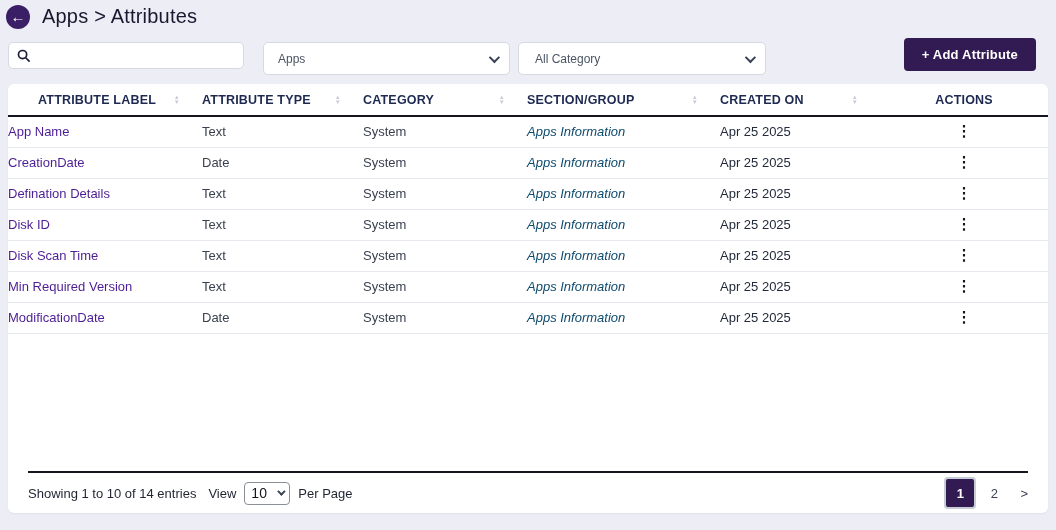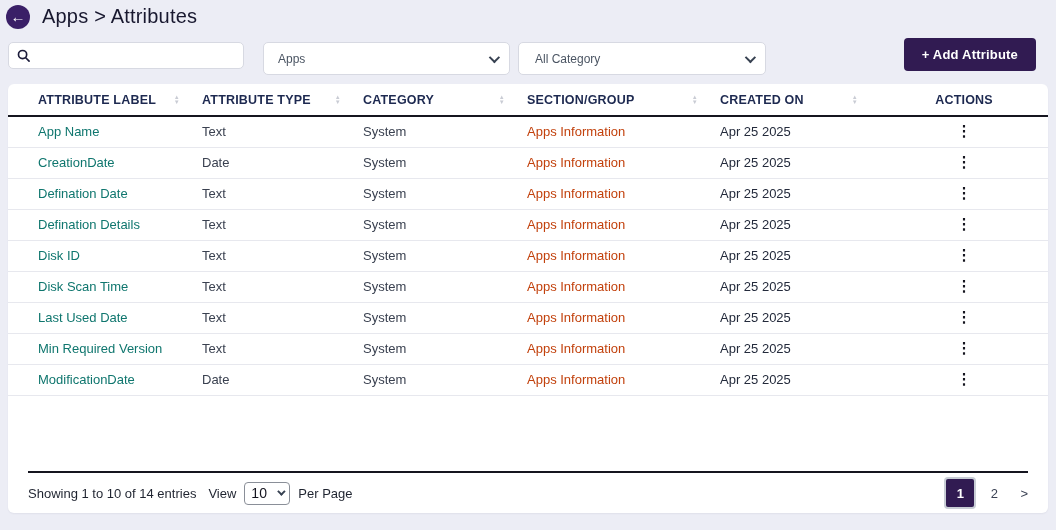--- a/index.html
+++ b/index.html
@@ -128,22 +128,22 @@
     line-height: 5px;
     user-select: none;
   }
   tbody td {
     height: 31px;
     border-bottom: 1px solid #e7e8ee;
     font-size: 13px;
     color: #3a4150;
     vertical-align: middle;
   }
-  tbody td.cell-label { padding-left: 30px; color: #0f766e; }
-  tbody td.cell-section { color: #c2410c; }
+  tbody td.cell-label { color: #4c1d95; }
+  tbody td.cell-section { color: #0c4a6e; font-style: italic; }
   tbody td.cell-created { color: #232a3b; }
   tbody td.cell-actions { text-align: center; }
   .kebab {
     font-size: 15px;
     font-weight: bold;
     color: #15151f;
     cursor: pointer;
     display: inline-block;
     line-height: 14px;
   }
@@ -292,53 +292,37 @@
         </tr>
         <tr>
           <td class="cell-label">CreationDate</td>
           <td class="cell-type">Date</td>
           <td class="cell-category">System</td>
           <td class="cell-section">Apps Information</td>
           <td class="cell-created">Apr 25 2025</td>
           <td class="cell-actions"><span class="kebab">⋮</span></td>
         </tr>
         <tr>
-          <td class="cell-label">Defination Date</td>
-          <td class="cell-type">Text</td>
-          <td class="cell-category">System</td>
-          <td class="cell-section">Apps Information</td>
-          <td class="cell-created">Apr 25 2025</td>
-          <td class="cell-actions"><span class="kebab">⋮</span></td>
-        </tr>
-        <tr>
           <td class="cell-label">Defination Details</td>
           <td class="cell-type">Text</td>
           <td class="cell-category">System</td>
           <td class="cell-section">Apps Information</td>
           <td class="cell-created">Apr 25 2025</td>
           <td class="cell-actions"><span class="kebab">⋮</span></td>
         </tr>
         <tr>
           <td class="cell-label">Disk ID</td>
           <td class="cell-type">Text</td>
           <td class="cell-category">System</td>
           <td class="cell-section">Apps Information</td>
           <td class="cell-created">Apr 25 2025</td>
           <td class="cell-actions"><span class="kebab">⋮</span></td>
         </tr>
         <tr>
           <td class="cell-label">Disk Scan Time</td>
-          <td class="cell-type">Text</td>
-          <td class="cell-category">System</td>
-          <td class="cell-section">Apps Information</td>
-          <td class="cell-created">Apr 25 2025</td>
-          <td class="cell-actions"><span class="kebab">⋮</span></td>
-        </tr>
-        <tr>
-          <td class="cell-label">Last Used Date</td>
           <td class="cell-type">Text</td>
           <td class="cell-category">System</td>
           <td class="cell-section">Apps Information</td>
           <td class="cell-created">Apr 25 2025</td>
           <td class="cell-actions"><span class="kebab">⋮</span></td>
         </tr>
         <tr>
           <td class="cell-label">Min Required Version</td>
           <td class="cell-type">Text</td>
           <td class="cell-category">System</td>

